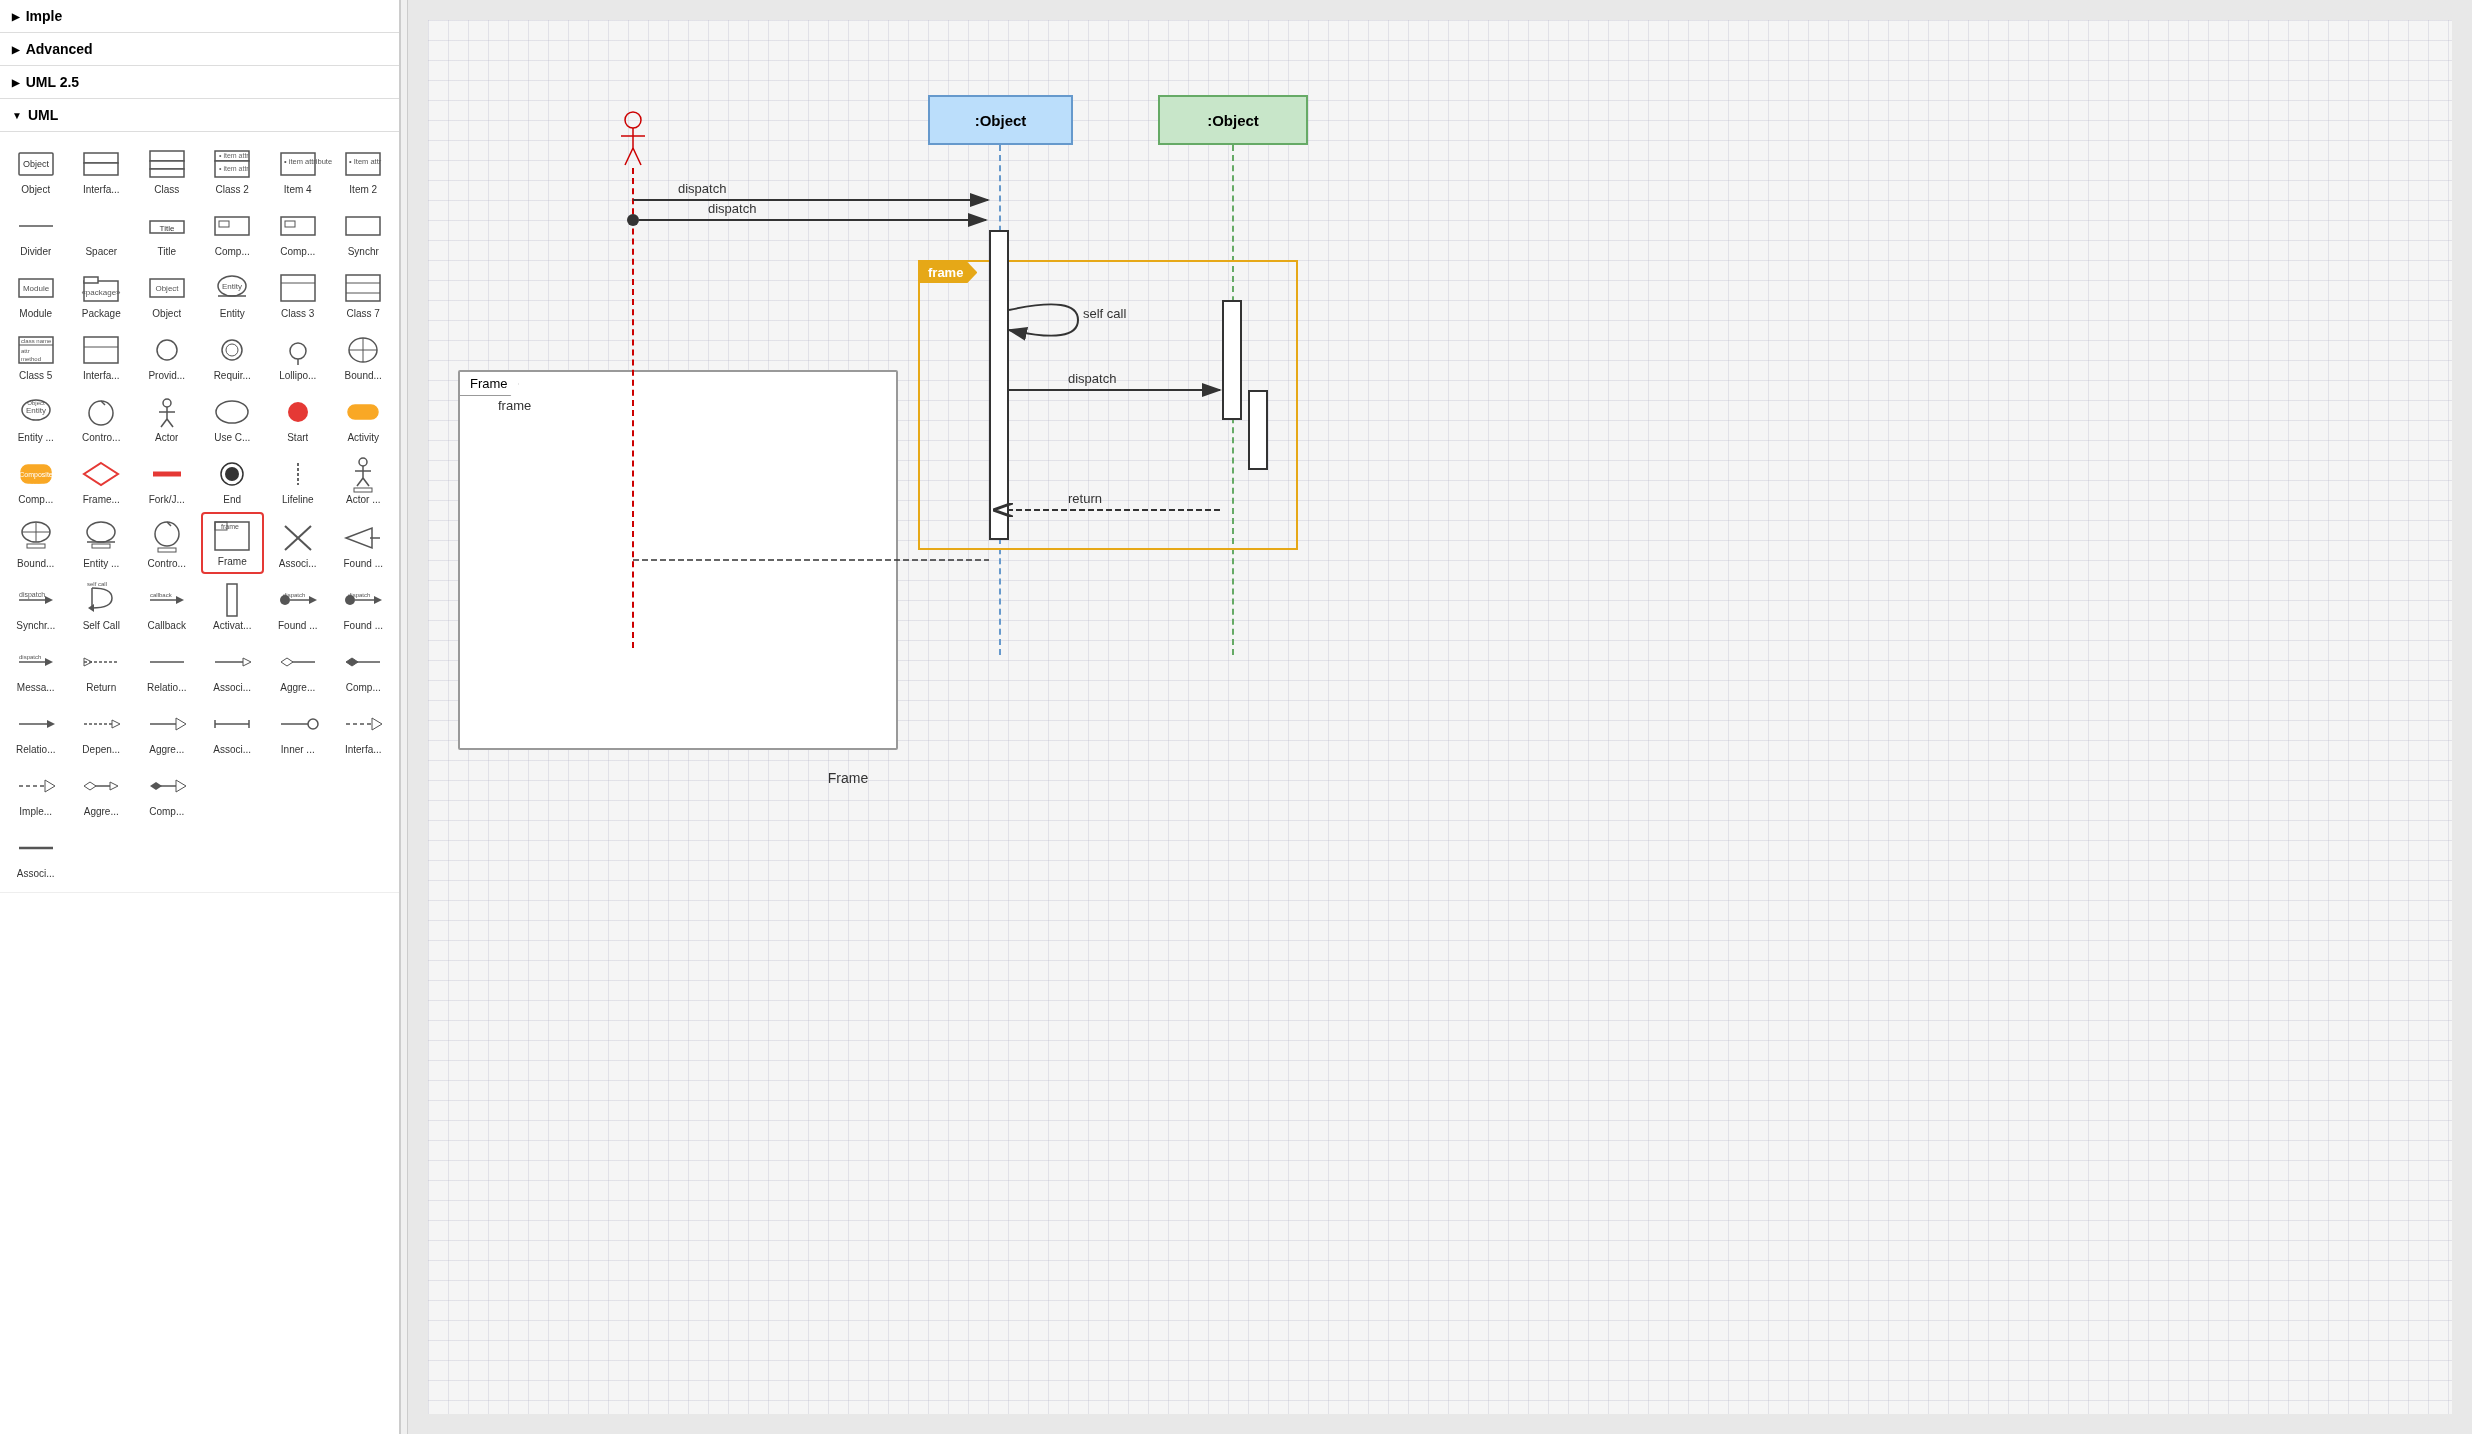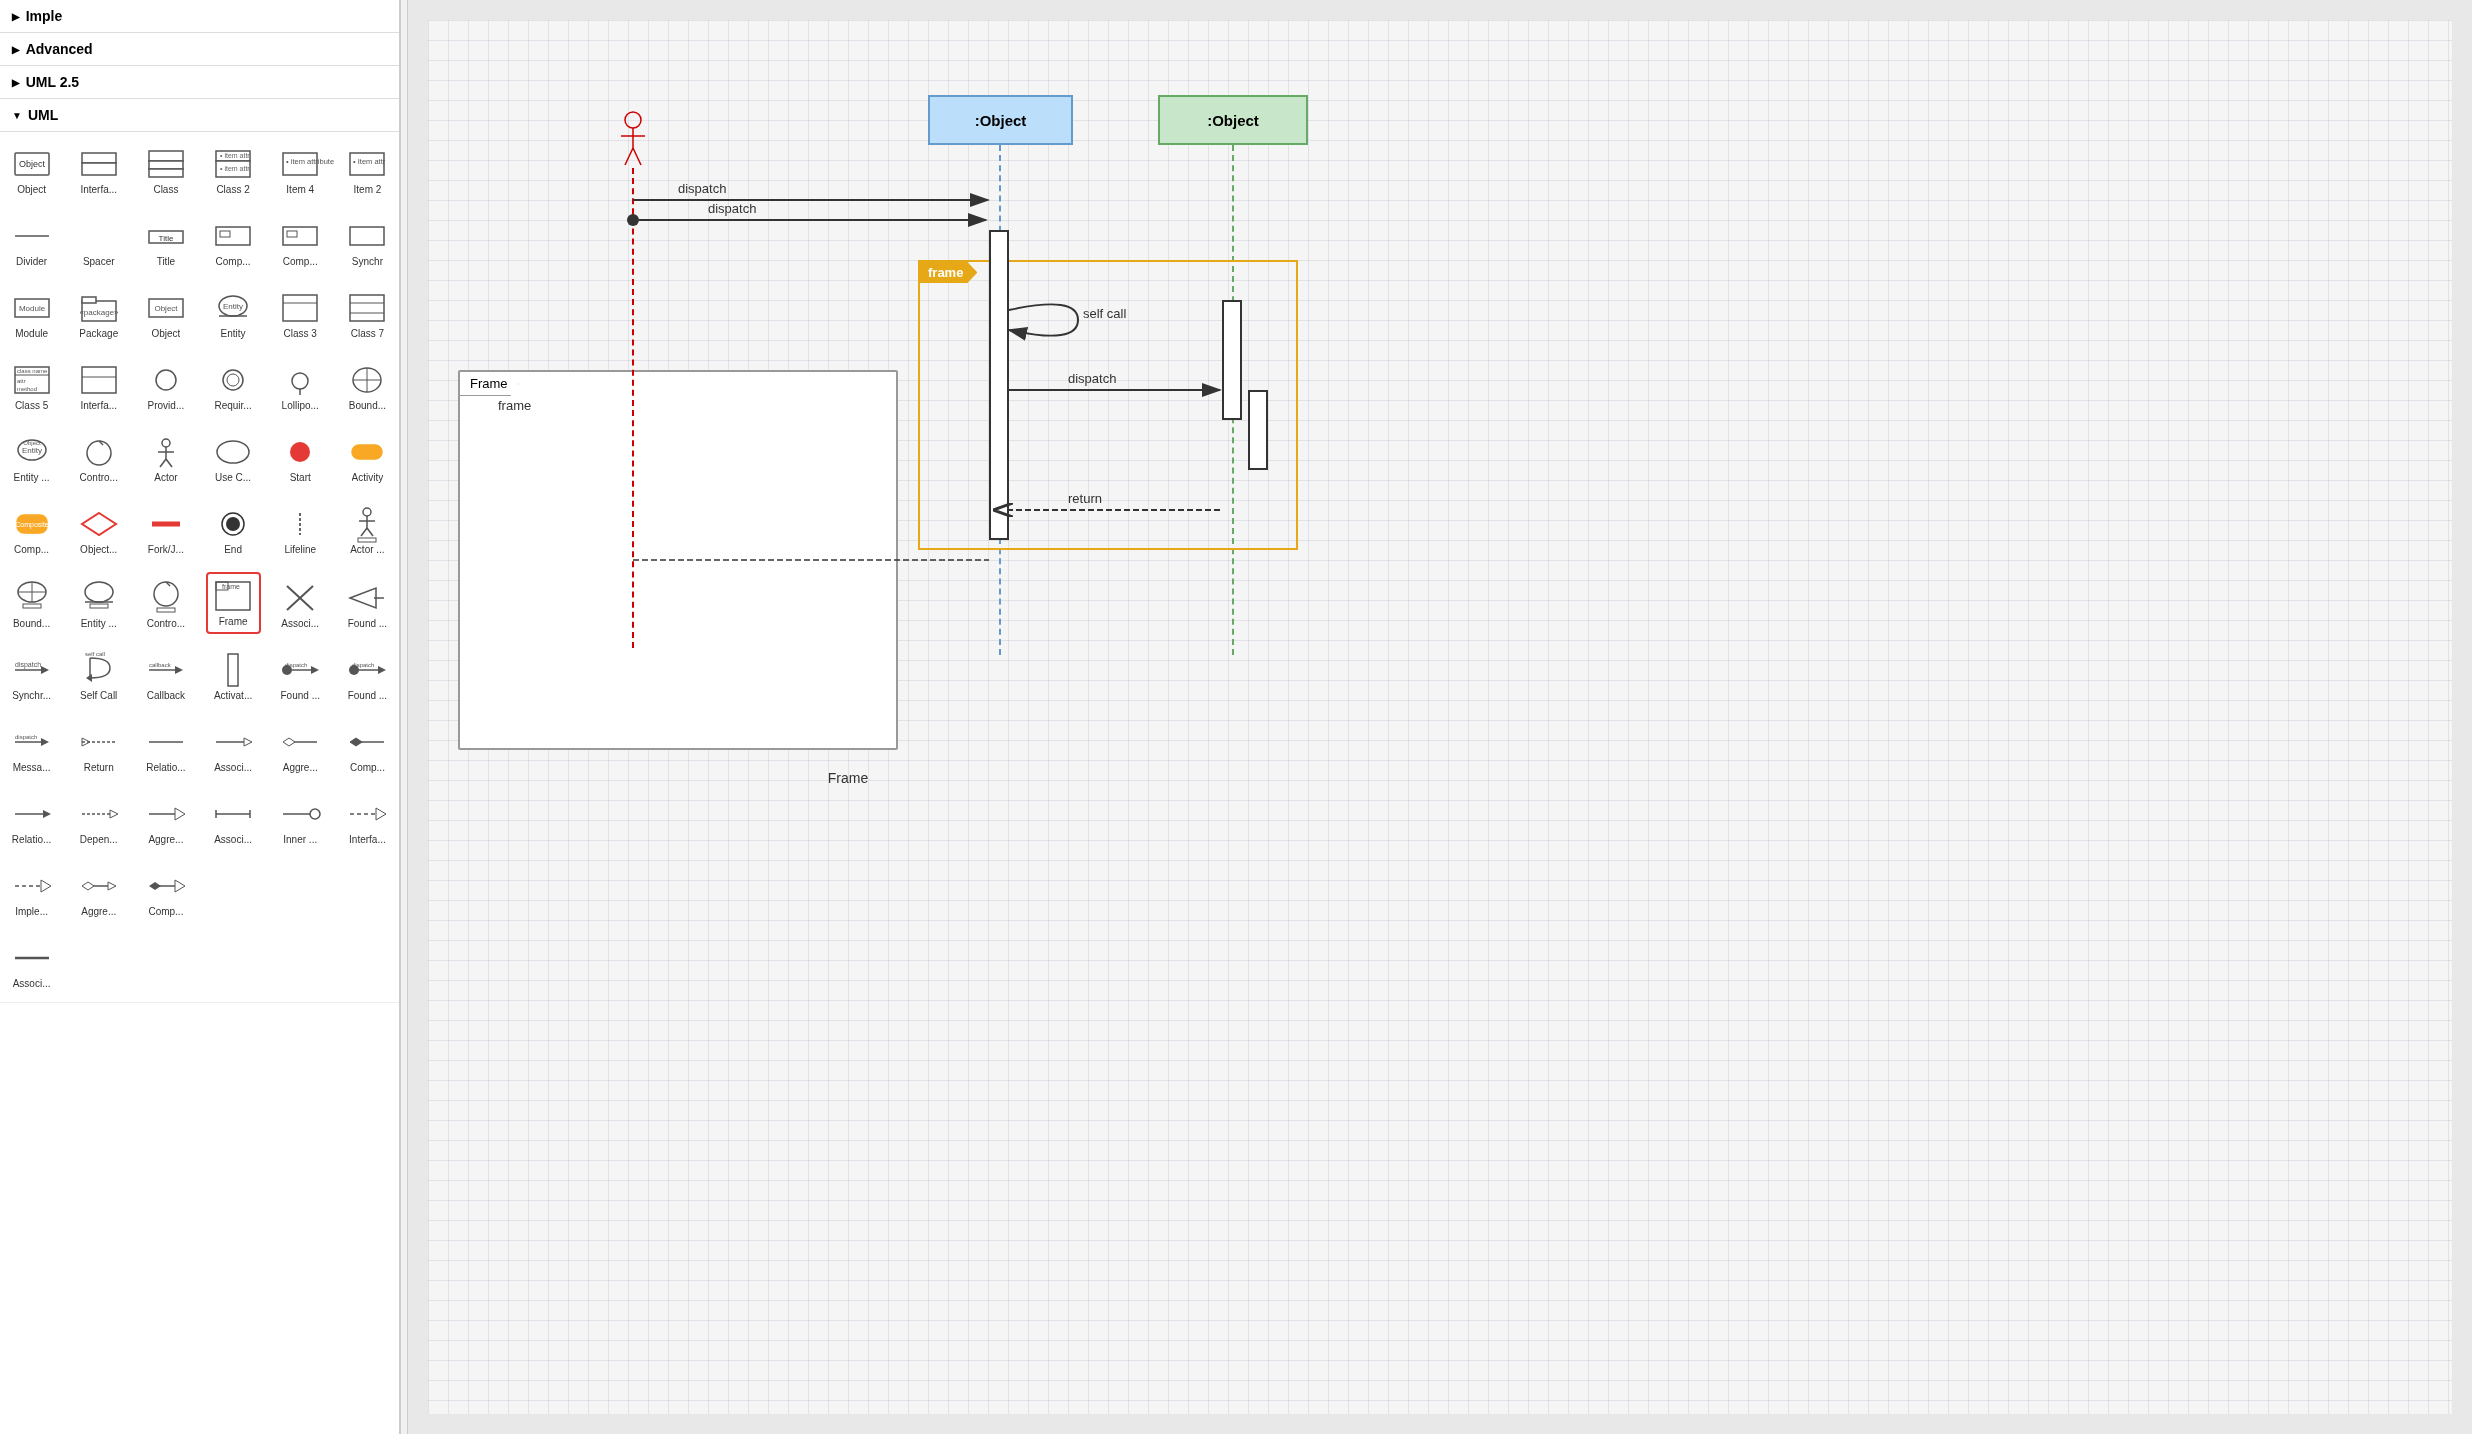--- a/index.html
+++ b/index.html
@@ -24,21 +24,21 @@
       display: flex;
       align-items: center;
       gap: 6px;
     }
     .section-header .arrow { font-size: 10px; }
 
     .shape-grid {
       display: grid;
       grid-template-columns: repeat(6, 1fr);
       padding: 8px 4px;
-      gap: 12px;
+      gap: 2px;
       border-bottom: 1px solid #eee;
     }
 
     .shape-item {
       display: flex;
       flex-direction: column;
       align-items: center;
       padding: 4px 2px;
       cursor: pointer;
       border-radius: 4px;
@@ -483,21 +483,21 @@
       </div>
       <span class="shape-label">Comp...</span>
     </div>
 
     <div class="shape-item">
       <div class="shape-icon">
         <svg width="38" height="26" class="shape-svg">
             <polygon points="19,2 36,13 19,24 2,13" fill="none" stroke="#e53935" stroke-width="2"></polygon>
           </svg>
       </div>
-      <span class="shape-label">Object...</span>
+      <span class="shape-label">Frame...</span>
     </div>
 
     <div class="shape-item">
       <div class="shape-icon">
         <svg width="38" height="26" class="shape-svg">
             <line x1="5" y1="13" x2="33" y2="13" stroke="#e53935" stroke-width="5"></line>
           </svg>
       </div>
       <span class="shape-label">Fork/J...</span>
     </div>

